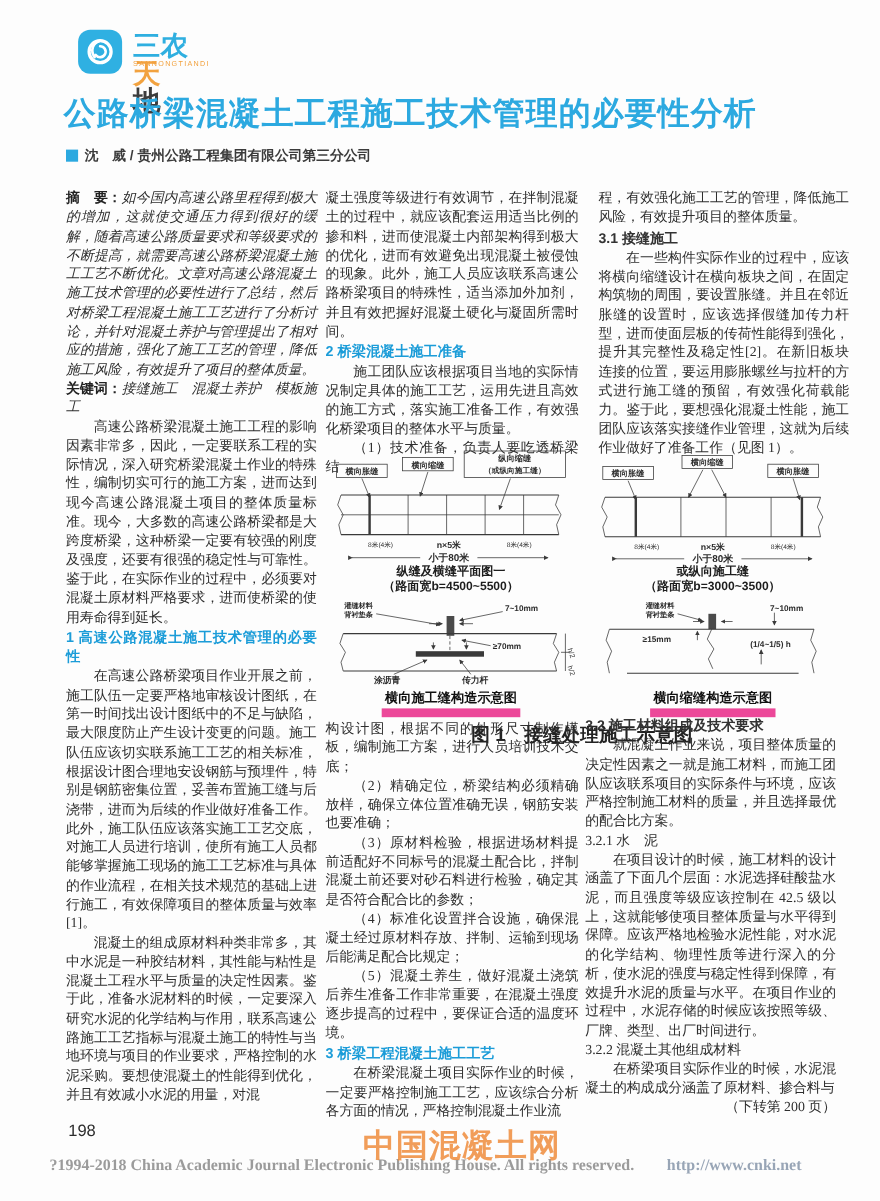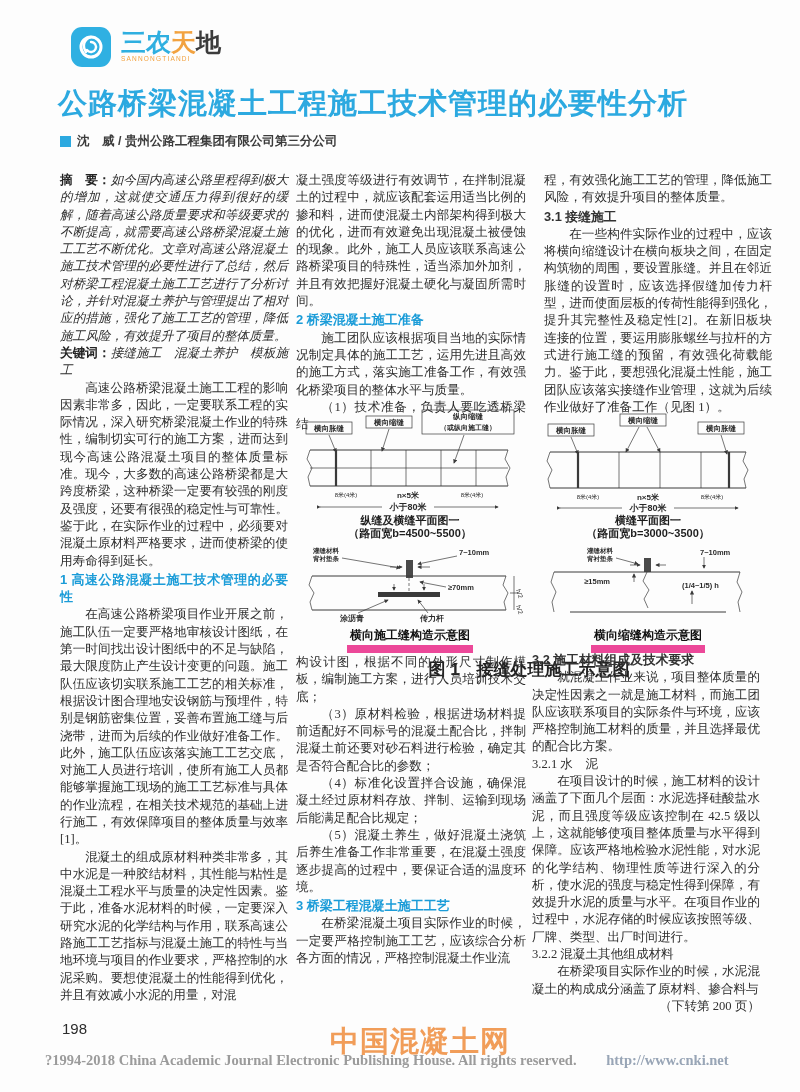--- a/index.html
+++ b/index.html
@@ -3,21 +3,21 @@
 <meta charset="utf-8">
 <style>
   html,body{margin:0;padding:0;background:#e9e9e9;}
   .page{position:relative;width:800px;height:1092px;margin:0 auto;background:#fdfdfd;overflow:hidden;
         font-family:"Liberation Serif","DejaVu Serif",serif;color:#2e2e2e;}
 
   
   .brand-row{position:absolute;left:70px;top:26px;display:flex;align-items:flex-start;}
   .logo-icon{width:42px;height:42px;margin-right:9px;}
   .brand-chars{display:flex;align-items:flex-start;line-height:1;margin-top:4px;
-               font-family:"Liberation Sans","DejaVu Sans",sans-serif;font-weight:bold;font-size:25px;}
+               font-family:"Liberation Sans","DejaVu Sans",sans-serif;font-weight:bold;font-size:25px;flex-direction:column;}
   .brand-blue{color:#2FAFE0;position:relative;}
   .brand-sub{position:absolute;left:0;top:26px;font-size:6.5px;font-weight:normal;letter-spacing:1.2px;color:#F2A23F;white-space:nowrap;}
   .brand-orange{color:#F2A23F;}
   .brand-dark{color:#3c3c3c;}
 
   .title{position:absolute;left:58px;top:84px;width:700px;
          font-family:"Liberation Sans","DejaVu Sans",sans-serif;font-weight:bold;
          font-size:29px;color:#2CA9E0;letter-spacing:1px;white-space:nowrap;}
   .author{position:absolute;left:60px;top:133px;display:flex;align-items:center;gap:6px;
           font-family:"Liberation Sans","DejaVu Sans",sans-serif;font-size:12.5px;font-weight:bold;color:#3b3b3b;}
@@ -175,21 +175,21 @@
           <line x1="167" y1="44" x2="167" y2="80" class="diag-thin"></line>
           <line x1="195" y1="44" x2="195" y2="80" stroke="#3a3a3a" stroke-width="2.2"></line>
           <text x="54" y="91" font-size="6" text-anchor="middle">8米(4米)</text>
           <text x="114" y="92" font-size="8" font-weight="bold" text-anchor="middle">n×5米</text>
           <text x="178" y="91" font-size="6" text-anchor="middle">8米(4米)</text>
           <line x1="26" y1="100" x2="204" y2="100" class="diag-thin" marker-start="url(#arB)" marker-end="url(#arB)"></line>
           <rect x="88" y="93" width="52" height="12" fill="#fdfdfd"></rect>
           <text x="114" y="103" font-size="9" font-weight="bold" text-anchor="middle">小于80米</text>
         </svg>
         <div class="fig-cap-small">
-          <div>横缝平面图一</div>
+          <div>或纵向施工缝</div>
           <div>（路面宽b=3000~3500）</div>
         </div>
       </div>
 
       <div class="fig-cell" style="margin-top:4px;">
         <svg width="228" height="80" viewBox="0 0 228 80">
           <defs>
               <marker id="arC" markerWidth="7" markerHeight="7" refX="5" refY="3" orient="auto">
                 <path d="M0,0 L6,3 L0,6 z" fill="#3a3a3a"></path>
               </marker>
@@ -251,20 +251,21 @@
         </svg>
         <div class="fig-title-wrap"><span class="fig-title">横向缩缝构造示意图</span></div>
       </div>
 
     </div>
     <div class="fig-main-caption">图 1　接缝处理施工示意图</div>
   </div>
 
   <div class="col" style="left:296px;top:654px;width:230px;">
     <p class="noindent">构设计图，根据不同的外形尺寸制作模板，编制施工方案，进行人员培训技术交底；</p>
+    <p>（2）精确定位，桥梁结构必须精确放样，确保立体位置准确无误，钢筋安装也要准确；</p>
     <p>（3）原材料检验，根据进场材料提前适配好不同标号的混凝土配合比，拌制混凝土前还要对砂石料进行检验，确定其是否符合配合比的参数；</p>
     <p>（4）标准化设置拌合设施，确保混凝土经过原材料存放、拌制、运输到现场后能满足配合比规定；</p>
     <p>（5）混凝土养生，做好混凝土浇筑后养生准备工作非常重要，在混凝土强度逐步提高的过程中，要保证合适的温度环境。</p>
     <p class="h-blue">3 桥梁工程混凝土施工工艺</p>
     <p>在桥梁混凝土项目实际作业的时候，一定要严格控制施工工艺，应该综合分析各方面的情况，严格控制混凝土作业流</p>
   </div>
 
   <div class="col" style="left:532px;top:650px;width:228px;">
     <p class="h-dark">3.2 施工材料组成及技术要求</p>
     <p>就混凝土作业来说，项目整体质量的决定性因素之一就是施工材料，而施工团队应该联系项目的实际条件与环境，应该严格控制施工材料的质量，并且选择最优的配合比方案。</p>

